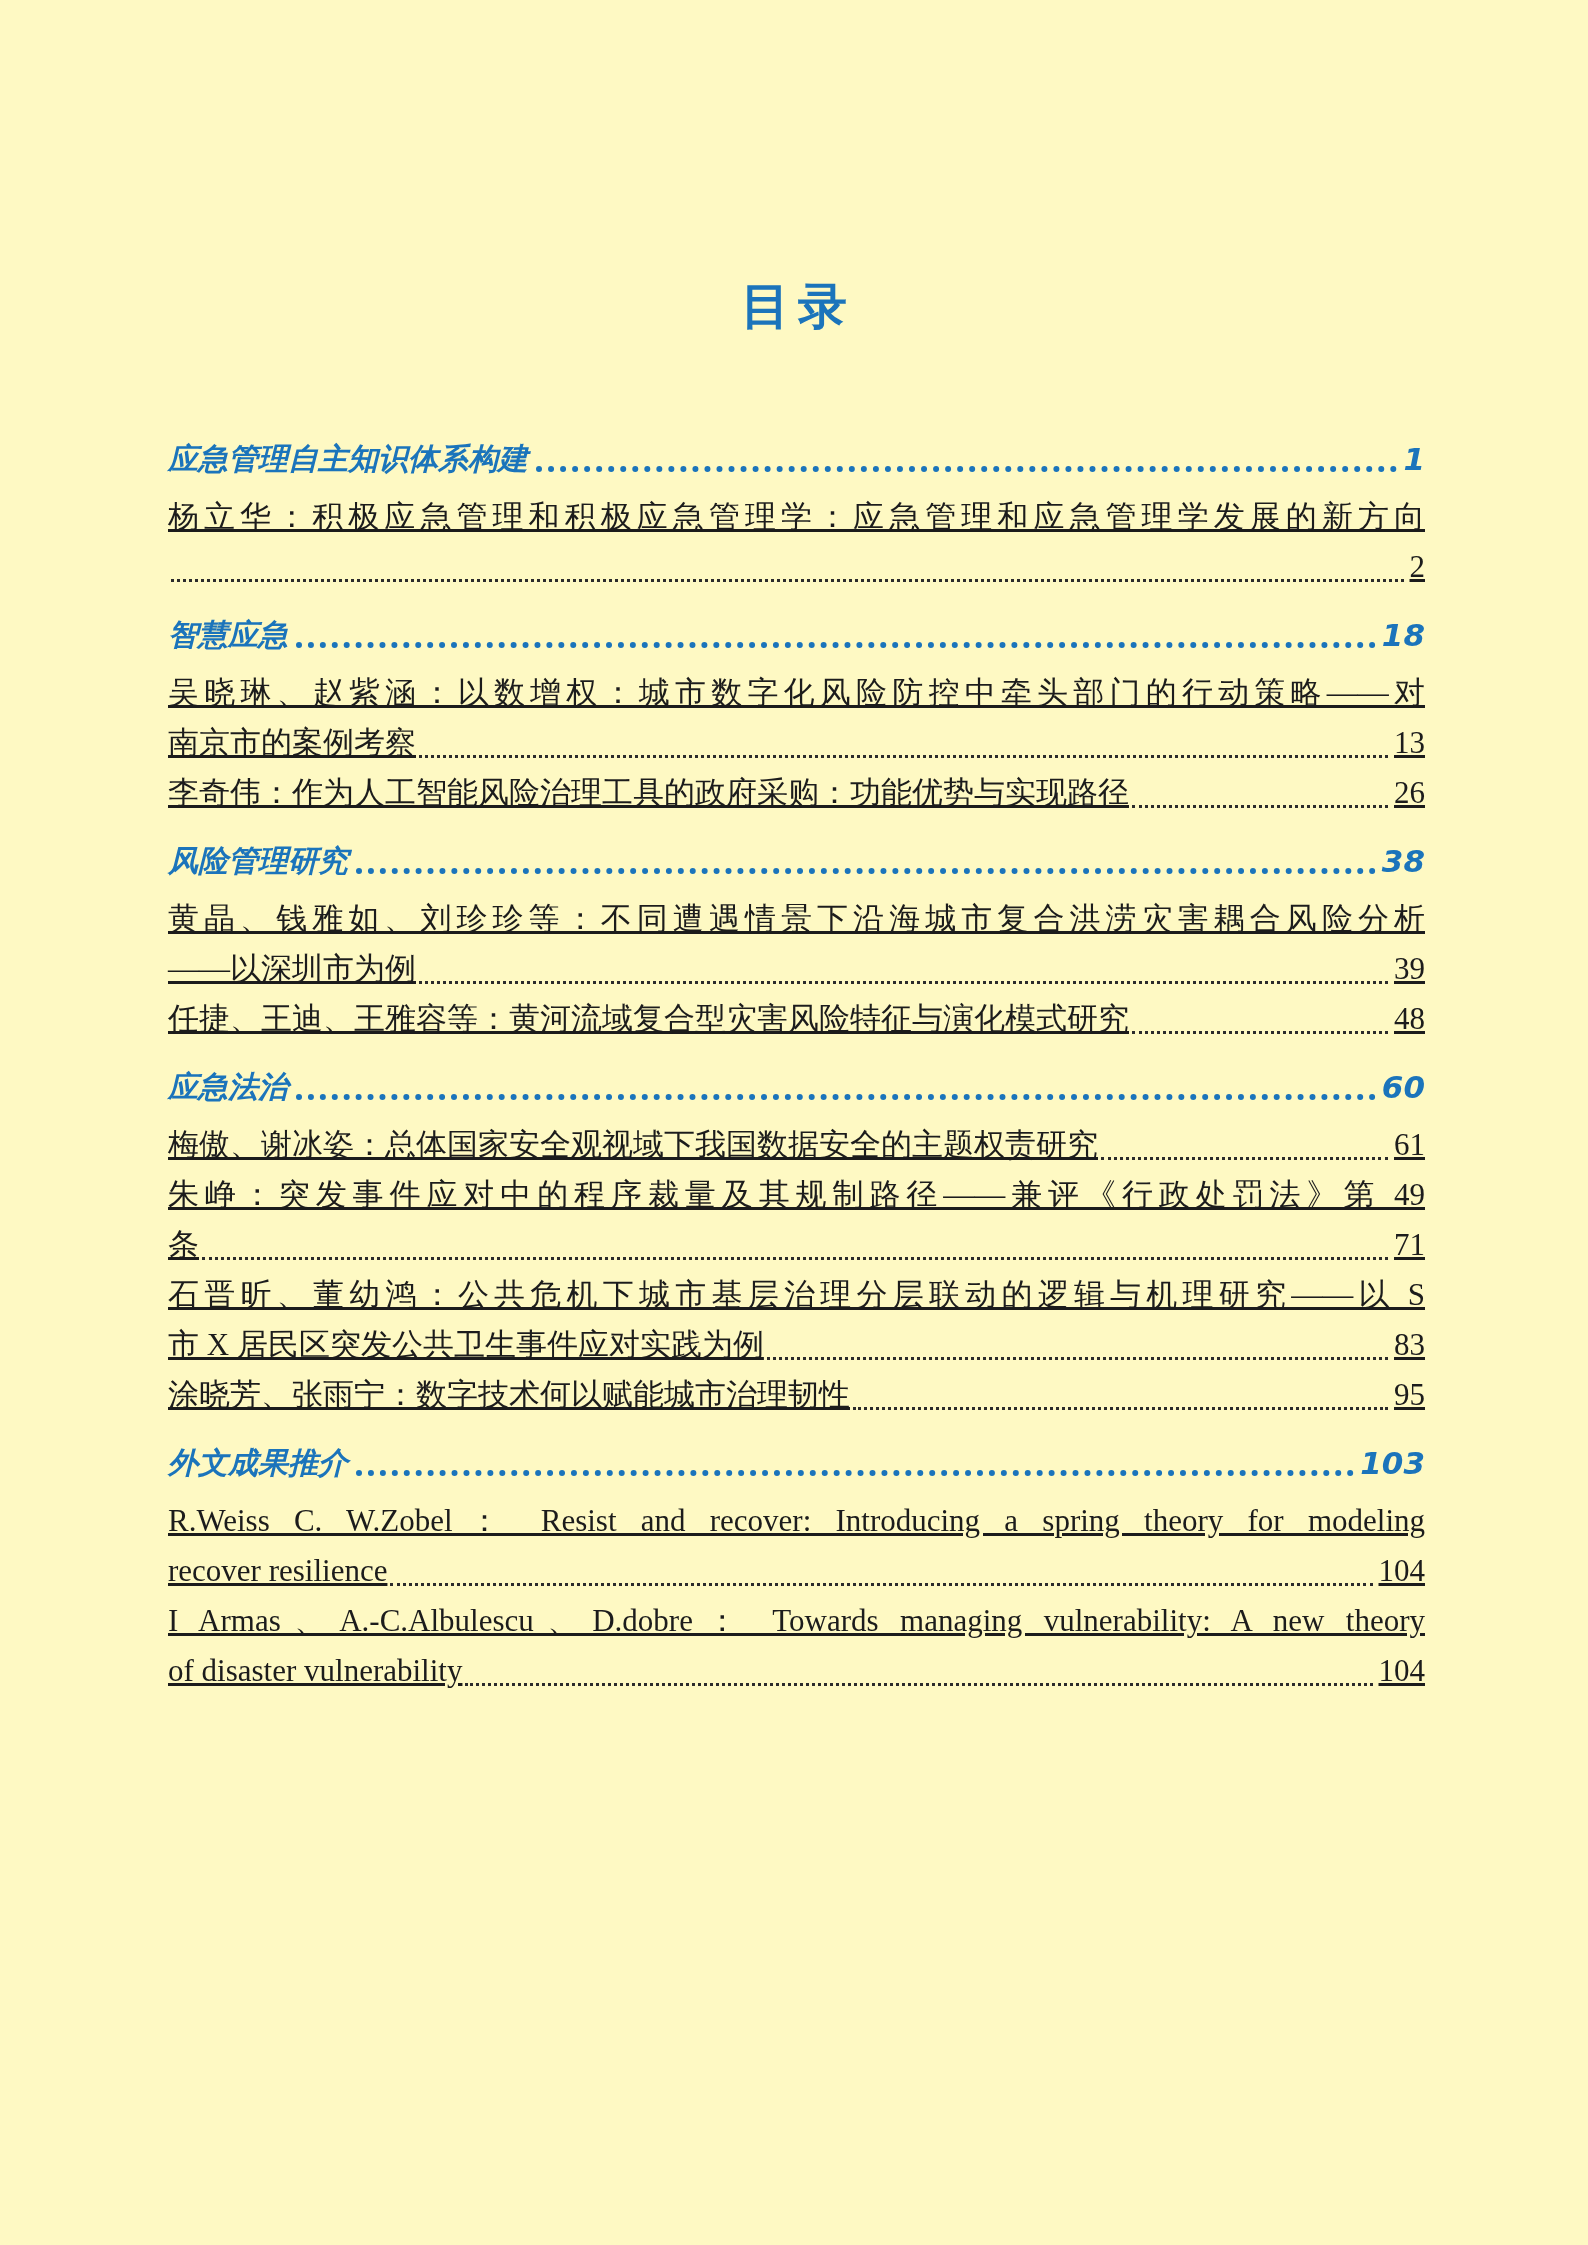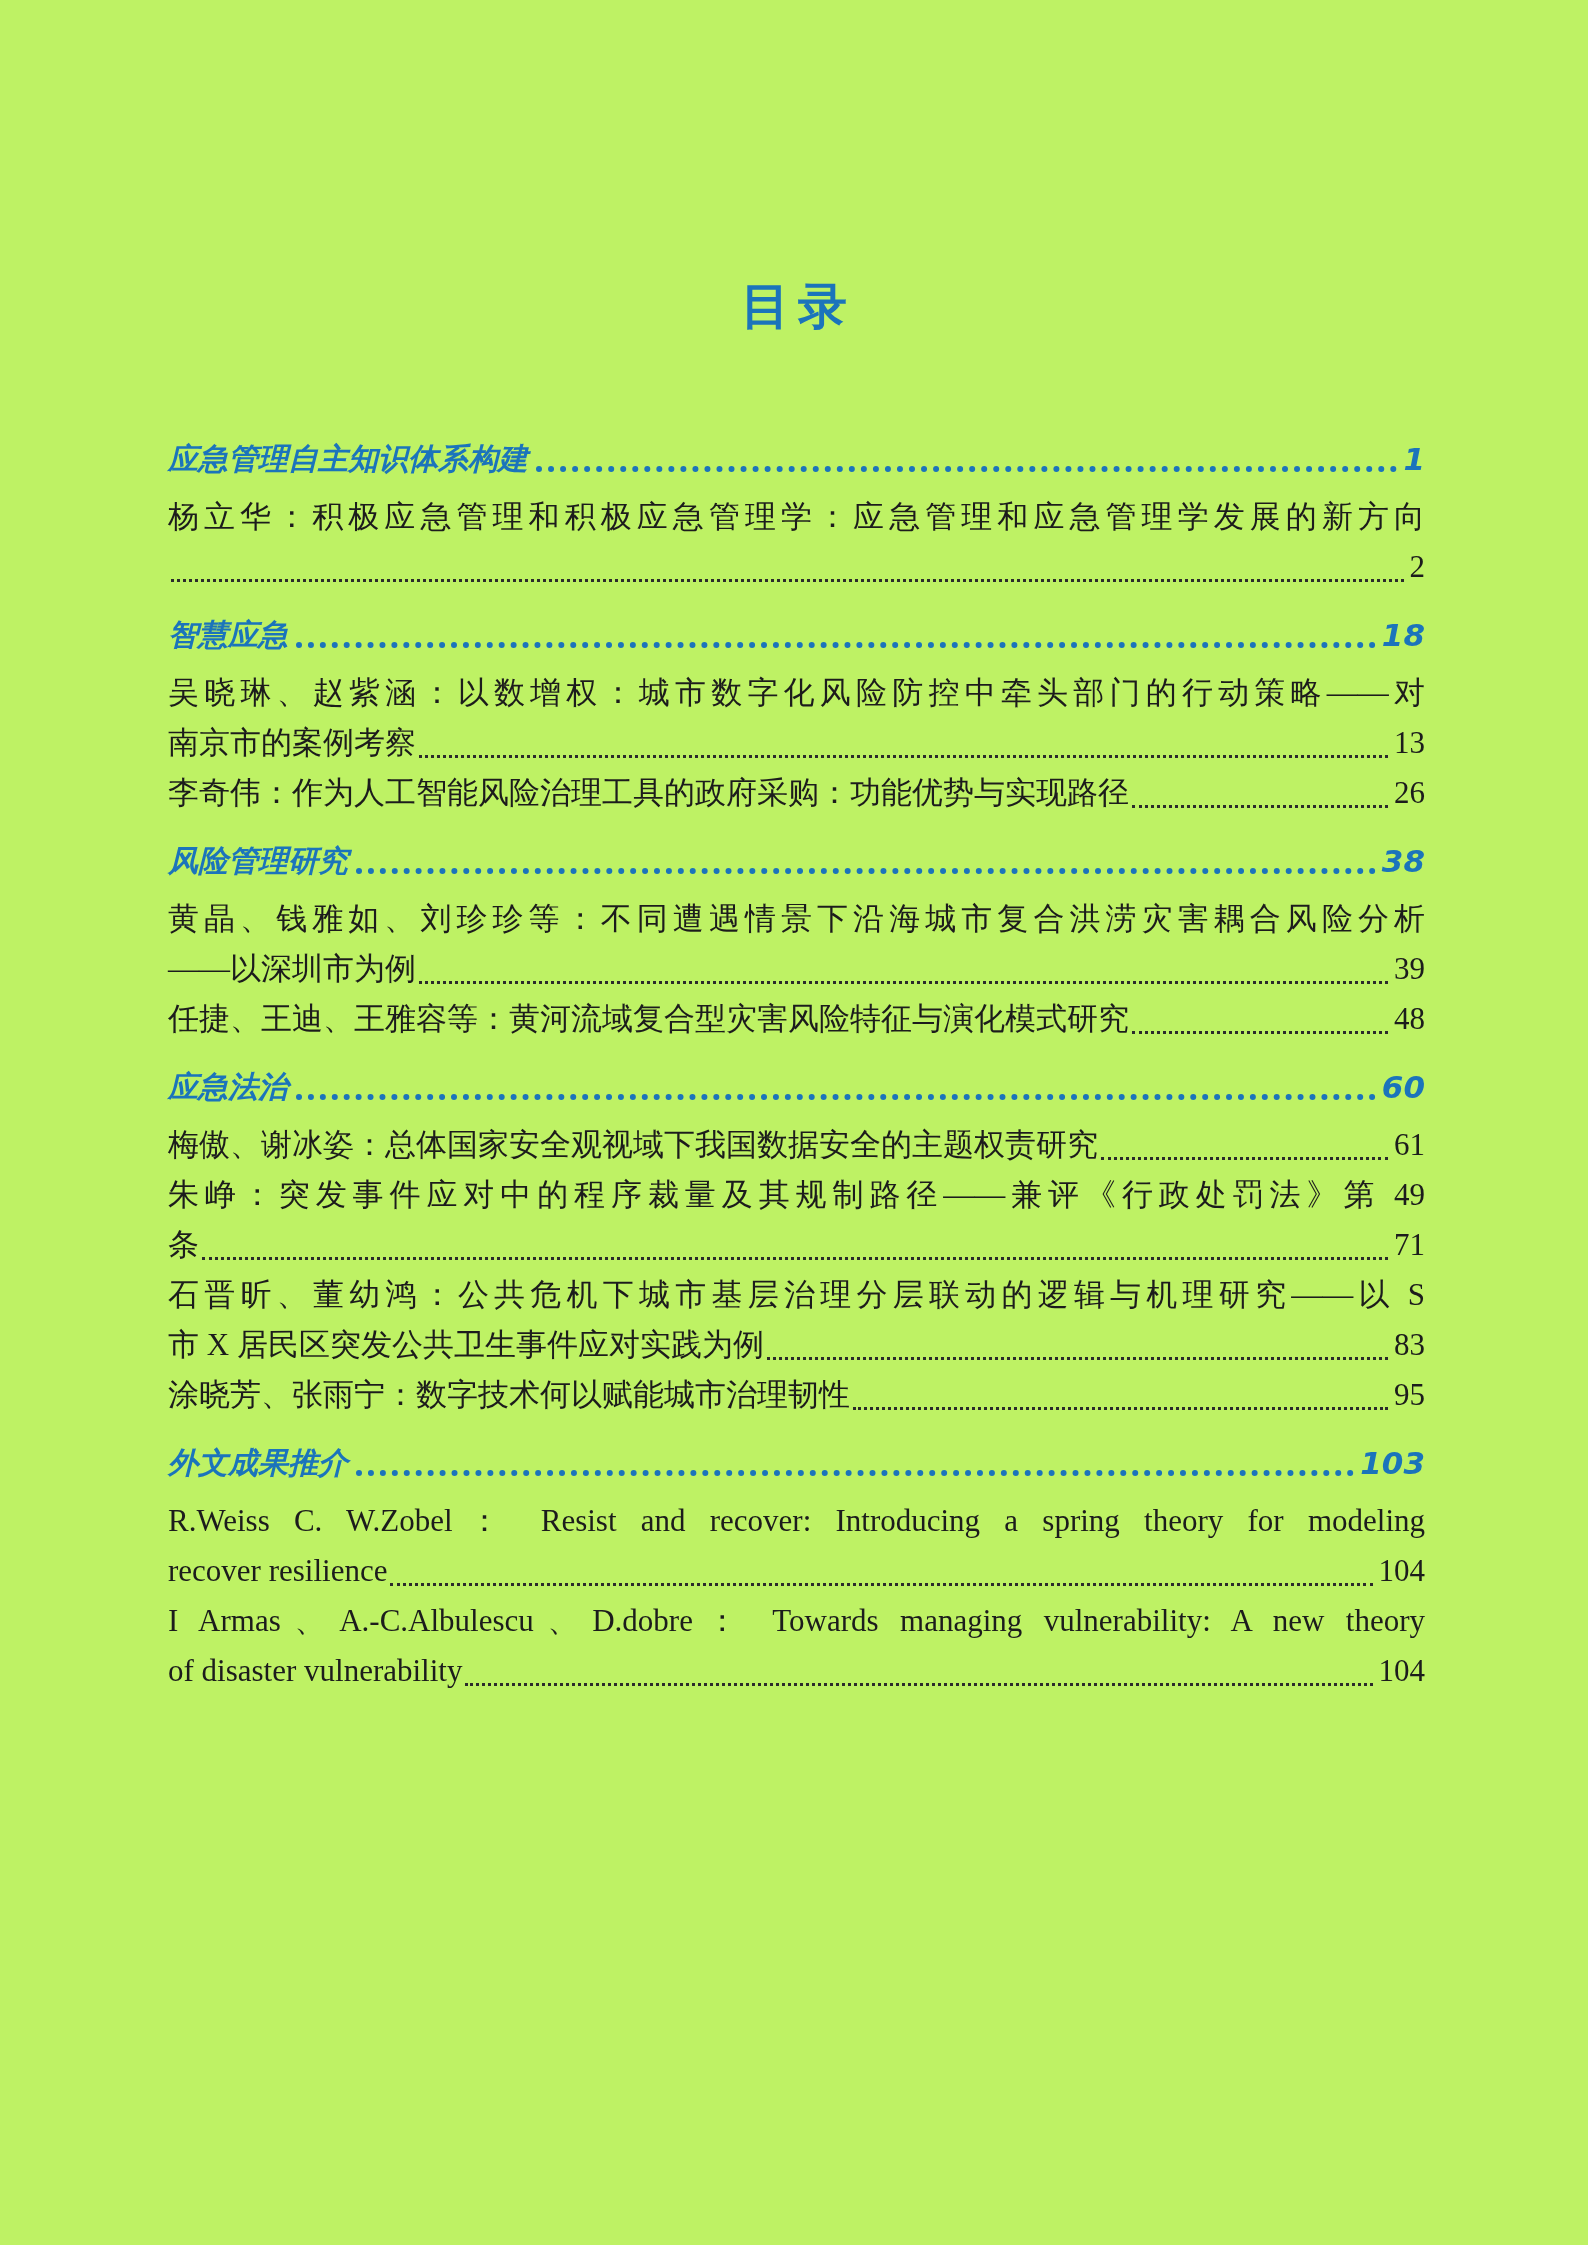--- a/index.html
+++ b/index.html
@@ -5,21 +5,21 @@
   * { box-sizing: border-box; }
   html,body { margin:0; padding:0; background:#ffffff; }
   body {
     width:1588px; height:2245px;
     font-family:"Liberation Serif","DejaVu Serif",serif;
     -webkit-font-smoothing:antialiased;
   }
   .page {
     position:relative;
     width:1588px; height:2245px;
-    background:#bef264;
+    background:#fef9c3;
     overflow:hidden;
   }
   .doc-title {
     margin:0;
     padding-top:274px;
     text-align:center;
     color:#1B74BB;
     font-family:"DejaVu Sans","Liberation Sans",sans-serif;
     font-weight:bold;
     font-size:49px;
@@ -40,20 +40,21 @@
     white-space:nowrap;
     font-style:italic;
   }
   .sec-page { font-size:31px; }
 
   
   .entry {
     color:#1c1c1c;
     font-size:31px;
     line-height:50px;
+    text-decoration:underline;
   }
   .entry-line.full {
     text-align:justify;
     text-align-last:justify;
   }
   .entry-line.last { display:flex; align-items:flex-end; white-space:nowrap; }
   .entry-text { white-space:pre-wrap; }
 
   .dots { flex:1 1 auto; height:0; align-self:flex-end; min-width:20px; }
   .sec-dots   { border-bottom:6px dotted #1B74BB; margin:0 6px 14px 8px; }

